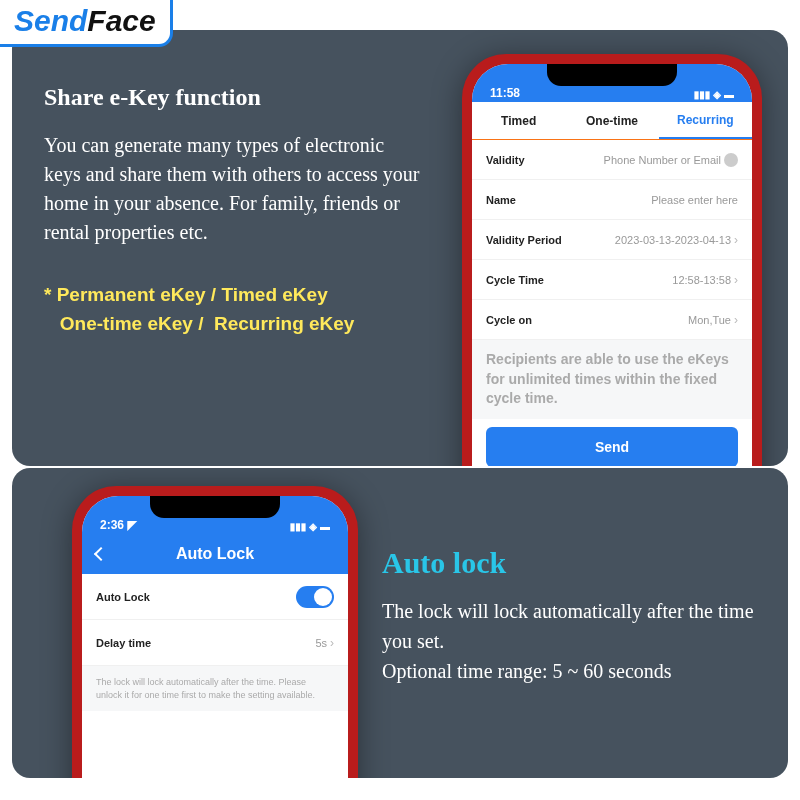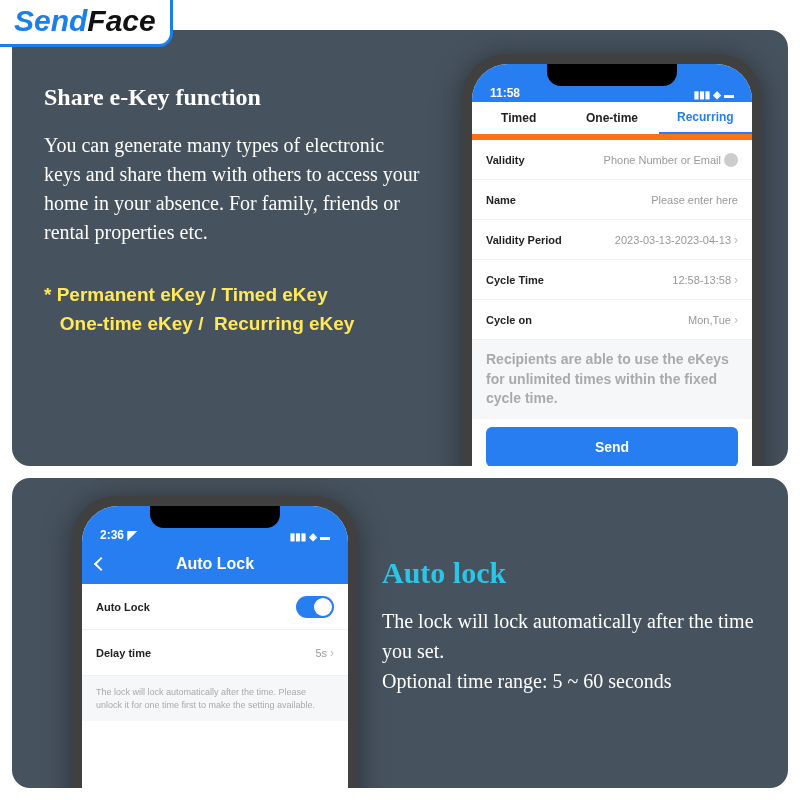--- a/index.html
+++ b/index.html
@@ -27,35 +27,35 @@
   }
   .logo-wrap span:first-child { color:#1a7fe8; font-weight:700; font-size:30px; font-style:italic;}
   .logo-wrap span:last-child { color:#111; font-weight:700; font-size:30px; font-style:italic;}
   .panel {
     background: #46525e;
     border-radius: 18px;
     position: absolute;
     overflow: hidden;
   }
   .panel1 { top: 30px; left: 12px; width: 776px; height: 436px; }
-  .panel2 { top: 478px; left: 12px; width: 776px; height: 310px; padding-left: 45px; }
+  .panel2 { top: 468px; left: 12px; width: 776px; height: 310px; padding-left: 45px; }
 
   .p1-text { position: absolute; left: 32px; top: 54px; width: 380px; color: #fff; }
   .p1-title { font-size: 24px; font-weight: 700; font-family: Georgia, serif; margin-bottom: 20px;}
   .p1-desc { font-size: 20px; line-height: 1.45; font-family: Georgia, serif; font-weight: 400; margin-bottom: 34px;}
   .p1-keys { color: #ffe95b; font-size: 19px; font-weight: 700; line-height: 1.5; }
 
   .p2-text { position: absolute; left: 370px; top: 78px; width: 390px; color:#fff; }
   .p2-title { color:#29c6e8; font-size: 30px; font-weight:700; font-family: Georgia, serif; margin-bottom: 16px;}
   .p2-desc { font-size: 20px; line-height:1.5; font-family: Georgia, serif; }
 
   
   .phone {
     position: absolute;
-    background: #404040;
+    background: #b91c1c;
     border-radius: 44px;
     padding: 10px;
     box-shadow: 0 4px 30px rgba(0,0,0,.4);
   }
   .phone1 { top: 24px; right: 26px; width: 300px; height: 560px; }
   .phone2 { top: 18px; left: 60px; width: 286px; height: 540px; }
   .phone-inner {
     background: #fff;
     width: 100%; height: 100%;
     border-radius: 36px;
@@ -98,21 +98,21 @@
   .back-arrow {
     position: absolute; left: 14px; top: 50%; transform: translateY(-50%);
     width: 10px; height: 10px;
     border-left: 2px solid #fff;
     border-bottom: 2px solid #fff;
     transform: translateY(-50%) rotate(45deg);
   }
   .tabs-row {
     display: flex;
     background: #fff;
-    border-bottom: 6px solid #f97316;
+    border-bottom: 1px solid #f97316;
     height: 38px;
   }
   .tab {
     flex: 1;
     display: flex;
     align-items: center;
     justify-content: center;
     font-size: 12px;
     font-weight: 600;
     color: #222;

